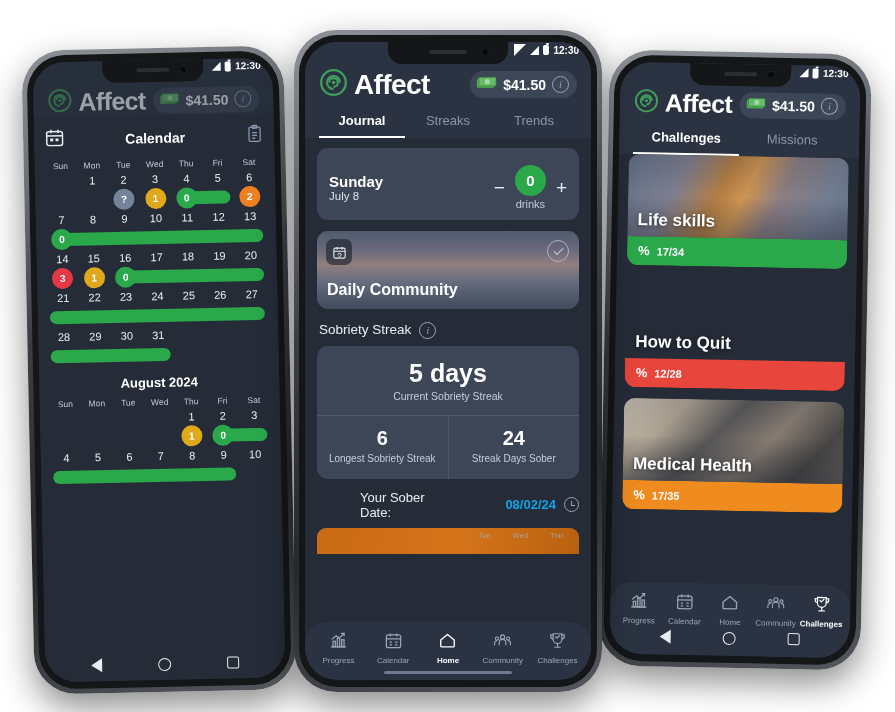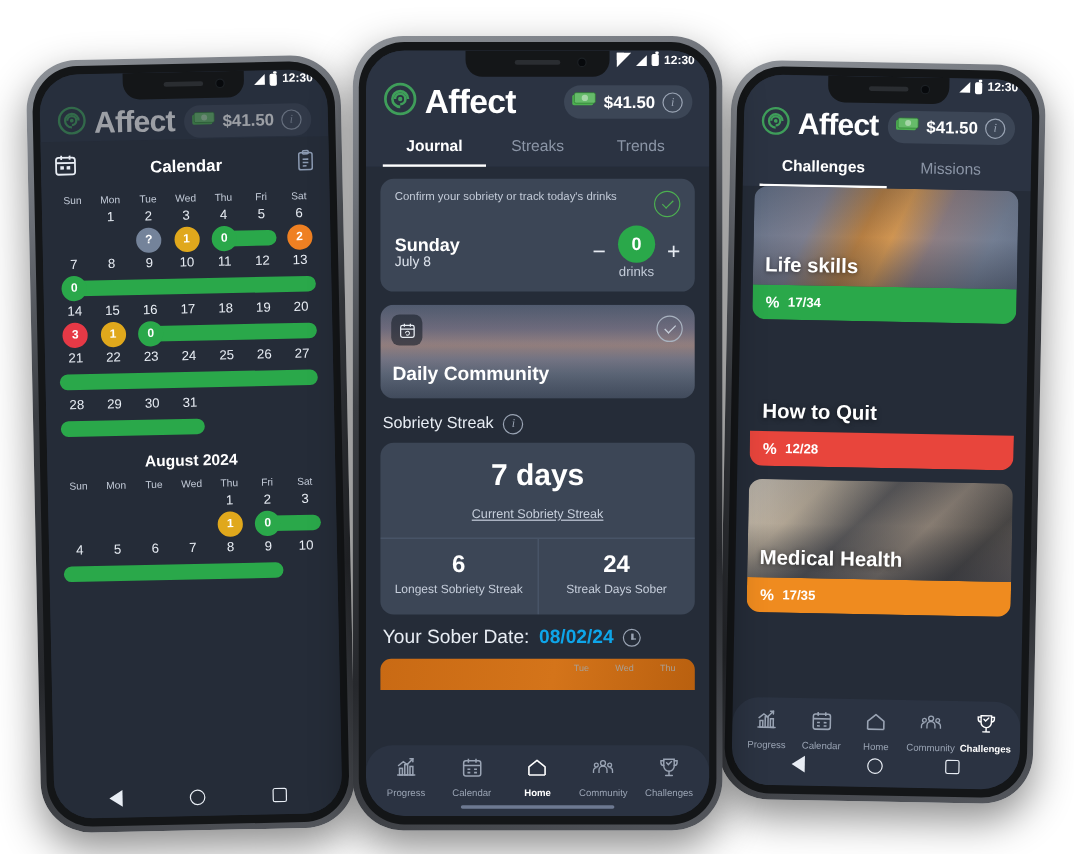--- a/index.html
+++ b/index.html
@@ -115,29 +115,29 @@
   }
   .reflect-check{ position:absolute; right:10px; top:9px; }
   .reflect-title{ position:absolute; left:10px; bottom:10px; color:#fff; font-size:16px; font-weight:700; }
 
   .sec-head{ display:flex; gap:8px; margin:13px 0 7px 2px; }
   .sec-head-txt{ color:#e8edf4; font-size:13.5px; }
 
   .streak-card{ background:#3c4656; border-radius:11px; overflow:hidden; }
   .streak-top{ padding:13px 0 13px 0; text-align:center; border-bottom:1px solid #4d596b; }
   .streak-big{ color:#fff; font-size:25px; font-weight:700; }
-  .streak-cap{ color:#c6cedb; font-size:10.5px; margin-top:12px;text-decoration:underline; }
+  .streak-cap{ color:#c6cedb; font-size:10.5px; margin-top:2px; }
   .streak-bottom{ display:flex; }
   .streak-cell{ flex:1; text-align:center; padding:11px 4px 13px 4px; }
   .streak-cell + .streak-cell{ border-left:1px solid #4d596b; }
   .streak-num{ color:#fff; font-size:20px; font-weight:700; }
   .streak-sub{ color:#c6cedb; font-size:10px; margin-top:3px; line-height:1.25; }
 
   .soberdate{ display:flex; align-items:center; gap:8px; margin:11px 0 8px 2px; }
-  .soberdate-lbl{ color:#e8edf4; font-size:16px; }
+  .soberdate-lbl{ color:#e8edf4; font-size:13px;margin-left:41px; }
   .soberdate-lbl b{ color:#0ea5e9; font-weight:700; }
   .clock-circ{
     width:15px;height:15px;border-radius:50%;border:1.3px solid #9aa4b4;position:relative;flex:0 0 auto;
   }
   .clock-circ:before{content:"";position:absolute;left:6px;top:3px;width:1.2px;height:4.5px;background:#9aa4b4;}
   .clock-circ:after{content:"";position:absolute;left:6px;top:7px;width:3.5px;height:1.2px;background:#9aa4b4;}
 
   .orange-strip{
     height:26px; border-radius:9px 9px 0 0;
     background:linear-gradient(100deg,#c96a14 0%,#d4741a 55%,#b9600f 100%);
@@ -585,26 +585,20 @@
           <div class="tabs">
             <div class="tab active">Journal</div>
             <div class="tab">Streaks</div>
             <div class="tab">Trends</div>
           </div>
         </div>
 
         <div class="body-area">
 
           <div class="card">
-            <div style="display:flex;align-items:flex-start;justify-content:space-between;gap:8px;">
-              <span class="card-sub">Confirm your sobriety or track today's drinks</span>
-              <span class="check-circ">
-                  <span class="check-mark"></span>
-                </span>
-            </div>
             <div class="day-row">
               <div>
                 <div class="day-name">Sunday</div>
                 <div class="day-date">July 8</div>
               </div>
               <div class="counter">
                 <span class="pm">−</span>
                 <span class="count-pill">
                   <span class="count-bubble">0</span>
                   <span class="count-label">drinks</span>
@@ -628,21 +622,21 @@
             <span class="reflect-title">Daily Community</span>
           </div>
 
           <div class="sec-head">
             <span class="sec-head-txt">Sobriety Streak</span>
             <span class="info-circ">i</span>
           </div>
 
           <div class="streak-card">
             <div class="streak-top">
-              <div class="streak-big">7 days</div>
+              <div class="streak-big">5 days</div>
               <div class="streak-cap">Current Sobriety Streak</div>
             </div>
             <div class="streak-bottom">
               <div class="streak-cell">
                 <div class="streak-num">6</div>
                 <div class="streak-sub">Longest Sobriety Streak</div>
               </div>
               <div class="streak-cell">
                 <div class="streak-num">24</div>
                 <div class="streak-sub">Streak Days Sober</div>

